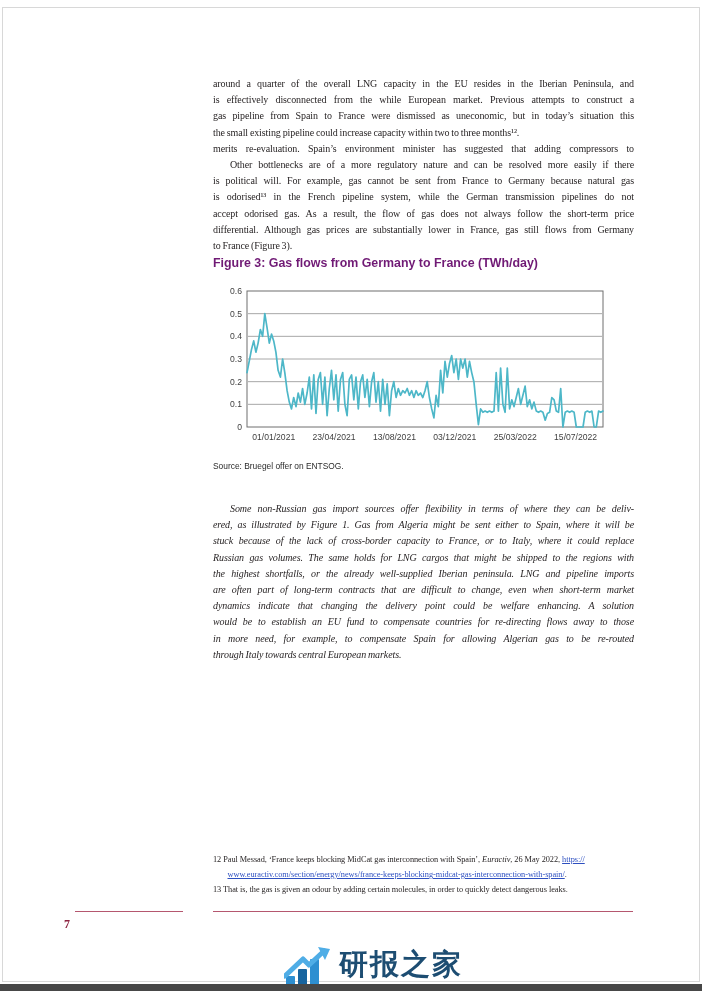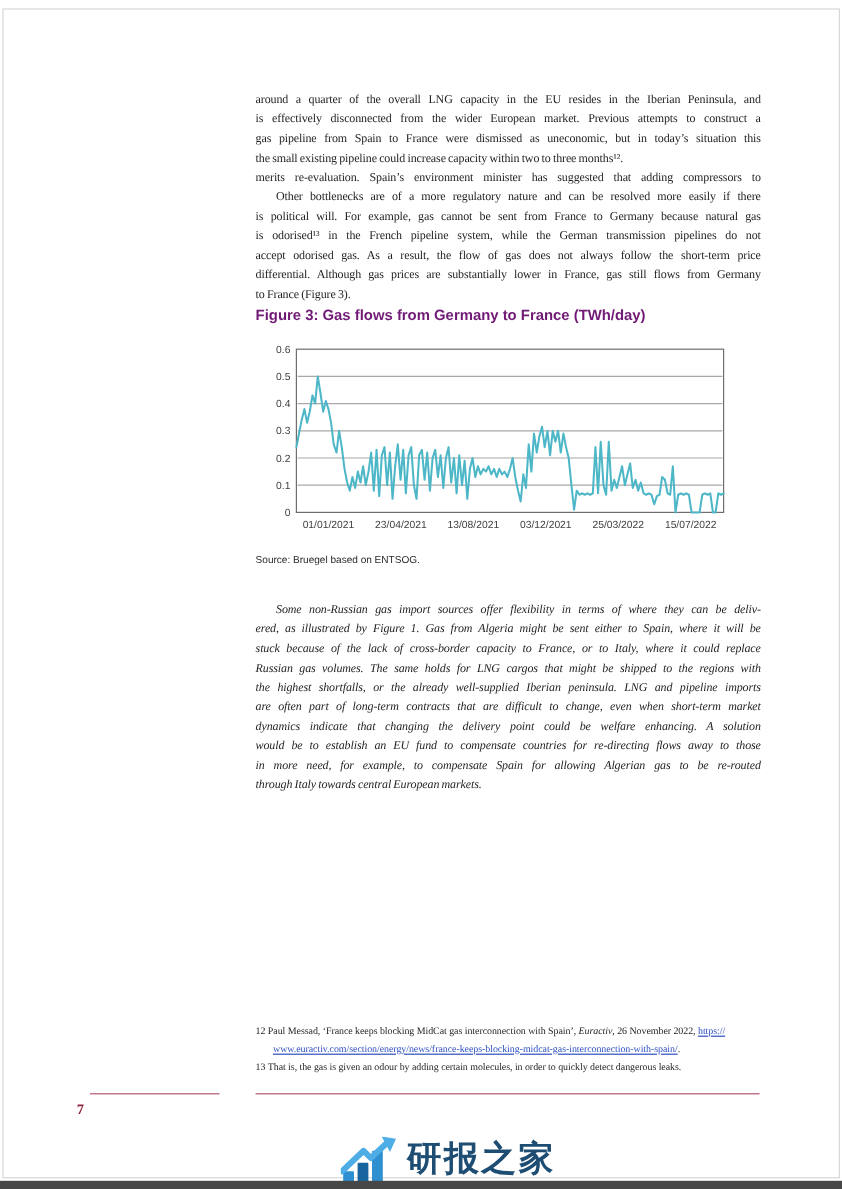--- a/index.html
+++ b/index.html
@@ -42,21 +42,21 @@
   .bottombar{position:absolute;left:0;bottom:0;width:702px;height:7px;background:#474747;}
 </style>
 </head>
 <body>
 
 <div class="page">
   <div class="page-edge"></div>
 
   <div class="bodycol" id="block1">
       <div class="bline">around a quarter of the overall LNG capacity in the EU resides in the Iberian Peninsula, and</div>
-      <div class="bline">is effectively disconnected from the wider European market. Previous attempts to construct a</div>
+      <div class="bline">is effectively disconnected from the while European market. Previous attempts to construct a</div>
       <div class="bline">gas pipeline from Spain to France were dismissed as uneconomic, but in today’s situation this</div>
       <div class="bline last">the small existing pipeline could increase capacity within two to three months¹².</div>
       <div class="bline">merits re-evaluation. Spain’s environment minister has suggested that adding compressors to</div>
       <div class="bline find">Other bottlenecks are of a more regulatory nature and can be resolved more easily if there</div>
       <div class="bline">is political will. For example, gas cannot be sent from France to Germany because natural gas</div>
       <div class="bline">is odorised¹³ in the French pipeline system, while the German transmission pipelines do not</div>
       <div class="bline">accept odorised gas. As a result, the flow of gas does not always follow the short-term price</div>
       <div class="bline">differential. Although gas prices are substantially lower in France, gas still flows from Germany</div>
       <div class="bline last">to France (Figure 3).</div>
     </div>
@@ -81,37 +81,37 @@
         <text x="48.7" y="152" text-anchor="middle" font-size="8.6" fill="#3f3f3f" font-family="Liberation Sans, DejaVu Sans, sans-serif">01/01/2021</text>
         <text x="109.0776" y="152" text-anchor="middle" font-size="8.6" fill="#3f3f3f" font-family="Liberation Sans, DejaVu Sans, sans-serif">23/04/2021</text>
         <text x="169.4552" y="152" text-anchor="middle" font-size="8.6" fill="#3f3f3f" font-family="Liberation Sans, DejaVu Sans, sans-serif">13/08/2021</text>
         <text x="229.8328" y="152" text-anchor="middle" font-size="8.6" fill="#3f3f3f" font-family="Liberation Sans, DejaVu Sans, sans-serif">03/12/2021</text>
         <text x="290.2104" y="152" text-anchor="middle" font-size="8.6" fill="#3f3f3f" font-family="Liberation Sans, DejaVu Sans, sans-serif">25/03/2022</text>
         <text x="350.588" y="152" text-anchor="middle" font-size="8.6" fill="#3f3f3f" font-family="Liberation Sans, DejaVu Sans, sans-serif">15/07/2022</text>
         <polyline points="22.0,84.6 24.2,73.3 26.4,61.9 28.7,52.9 30.9,64.2 33.1,55.1 35.4,41.5 37.6,48.3 39.8,25.7 42.0,39.3 44.3,55.1 46.5,46.1 48.7,52.9 50.9,64.2 53.1,82.3 55.4,89.1 57.6,71.0 59.8,84.6 62.1,102.7 64.3,114.1 66.5,120.9 68.7,109.5 71.0,118.6 73.2,105.0 75.4,114.1 77.6,100.5 79.8,116.3 82.1,105.0 84.3,89.1 86.5,120.9 88.8,86.9 91.0,125.4 93.2,91.4 95.4,84.6 97.6,116.3 99.9,89.1 102.1,127.7 104.3,100.5 106.5,82.3 108.8,111.8 111.0,86.9 113.2,123.1 115.5,91.4 117.7,84.6 119.9,116.3 122.1,127.7 124.3,91.4 126.6,86.9 128.8,111.8 131.0,89.1 133.3,120.9 135.5,93.7 137.7,86.9 139.9,109.5 142.2,91.4 144.4,118.6 146.6,93.7 148.8,84.6 151.0,114.1 153.3,93.7 155.5,123.1 157.7,91.4 160.0,116.3 162.2,95.9 164.4,127.7 166.6,102.7 168.8,93.7 171.1,109.5 173.3,100.5 175.5,107.3 177.8,102.7 180.0,105.0 182.2,100.5 184.4,107.3 186.7,102.7 188.9,109.5 191.1,102.7 193.3,107.3 195.5,105.0 197.8,109.5 200.0,102.7 202.2,93.7 204.4,109.5 206.7,120.9 208.9,129.9 211.1,107.3 213.3,118.6 215.6,82.3 217.8,105.0 220.0,73.3 222.3,89.1 224.5,75.5 226.7,67.6 228.9,84.6 231.2,71.0 233.4,91.4 235.6,71.0 237.8,80.1 240.1,71.0 242.3,89.1 244.5,73.3 246.7,84.6 248.9,93.7 251.2,116.3 253.4,136.7 255.6,120.9 257.9,124.3 260.1,123.1 262.3,124.3 264.5,123.1 266.8,124.3 269.0,123.1 271.2,84.6 273.4,123.1 275.6,80.1 277.9,116.3 280.1,124.3 282.3,80.1 284.6,120.9 286.8,111.8 289.0,118.6 291.2,109.5 293.4,100.5 295.7,116.3 297.9,107.3 300.1,98.2 302.3,118.6 304.6,111.8 306.8,120.9 309.0,114.1 311.3,123.1 313.5,124.3 315.7,123.1 317.9,124.3 320.2,132.2 322.4,125.4 324.6,124.3 326.8,109.5 329.1,111.8 331.3,123.1 333.5,124.3 335.7,100.5 337.9,139.0 340.2,124.3 342.4,123.1 344.6,124.3 346.8,123.1 349.1,124.3 351.3,139.0 353.5,139.0 355.8,139.0 358.0,139.0 360.2,124.3 362.4,123.1 364.7,124.3 366.9,123.1 369.1,139.0 371.3,139.0 373.6,123.1 375.8,124.3 378.0,123.1" fill="none" stroke="#4db7c8" stroke-width="1.7" stroke-linejoin="round" stroke-linecap="round"></polyline>
       </svg>
   </div>
 
-  <div class="fig-source">Source: Bruegel based on ENTSOG.</div>
+  <div class="fig-source">Source: Bruegel offer on ENTSOG.</div>
 
   <div class="bodycol" id="block2">
       <div class="bline find">Some non-Russian gas import sources offer flexibility in terms of where they can be deliv-</div>
       <div class="bline">ered, as illustrated by Figure 1. Gas from Algeria might be sent either to Spain, where it will be</div>
       <div class="bline">stuck because of the lack of cross-border capacity to France, or to Italy, where it could replace</div>
       <div class="bline">Russian gas volumes. The same holds for LNG cargos that might be shipped to the regions with</div>
       <div class="bline">the highest shortfalls, or the already well-supplied Iberian peninsula. LNG and pipeline imports</div>
       <div class="bline">are often part of long-term contracts that are difficult to change, even when short-term market</div>
       <div class="bline">dynamics indicate that changing the delivery point could be welfare enhancing. A solution</div>
       <div class="bline">would be to establish an EU fund to compensate countries for re-directing flows away to those</div>
       <div class="bline">in more need, for example, to compensate Spain for allowing Algerian gas to be re-routed</div>
       <div class="bline last">through Italy towards central European markets.</div>
     </div>
 
   <div class="footnotes" id="footnotes">
-      <div class="fn-line"><span>12 Paul Messad, ‘France keeps blocking MidCat gas interconnection with Spain’, </span><span class="fn-it">Euractiv</span><span>, 26 November 2022, </span><span class="fn-link">https://</span></div>
+      <div class="fn-line"><span>12 Paul Messad, ‘France keeps blocking MidCat gas interconnection with Spain’, </span><span class="fn-it">Euractiv</span><span>, 26 May 2022, </span><span class="fn-link">https://</span></div>
       <div class="fn-line cont"><span class="fn-link">www.euractiv.com/section/energy/news/france-keeps-blocking-midcat-gas-interconnection-with-spain/</span><span>.</span></div>
       <div class="fn-line"><span>13 That is, the gas is given an odour by adding certain molecules, in order to quickly detect dangerous leaks.</span></div>
     </div>
 
   <div class="rule rule-left"></div>
   <div class="rule rule-right"></div>
   <div class="pagenum">7</div>
 
   <div class="watermark">
     <span>

